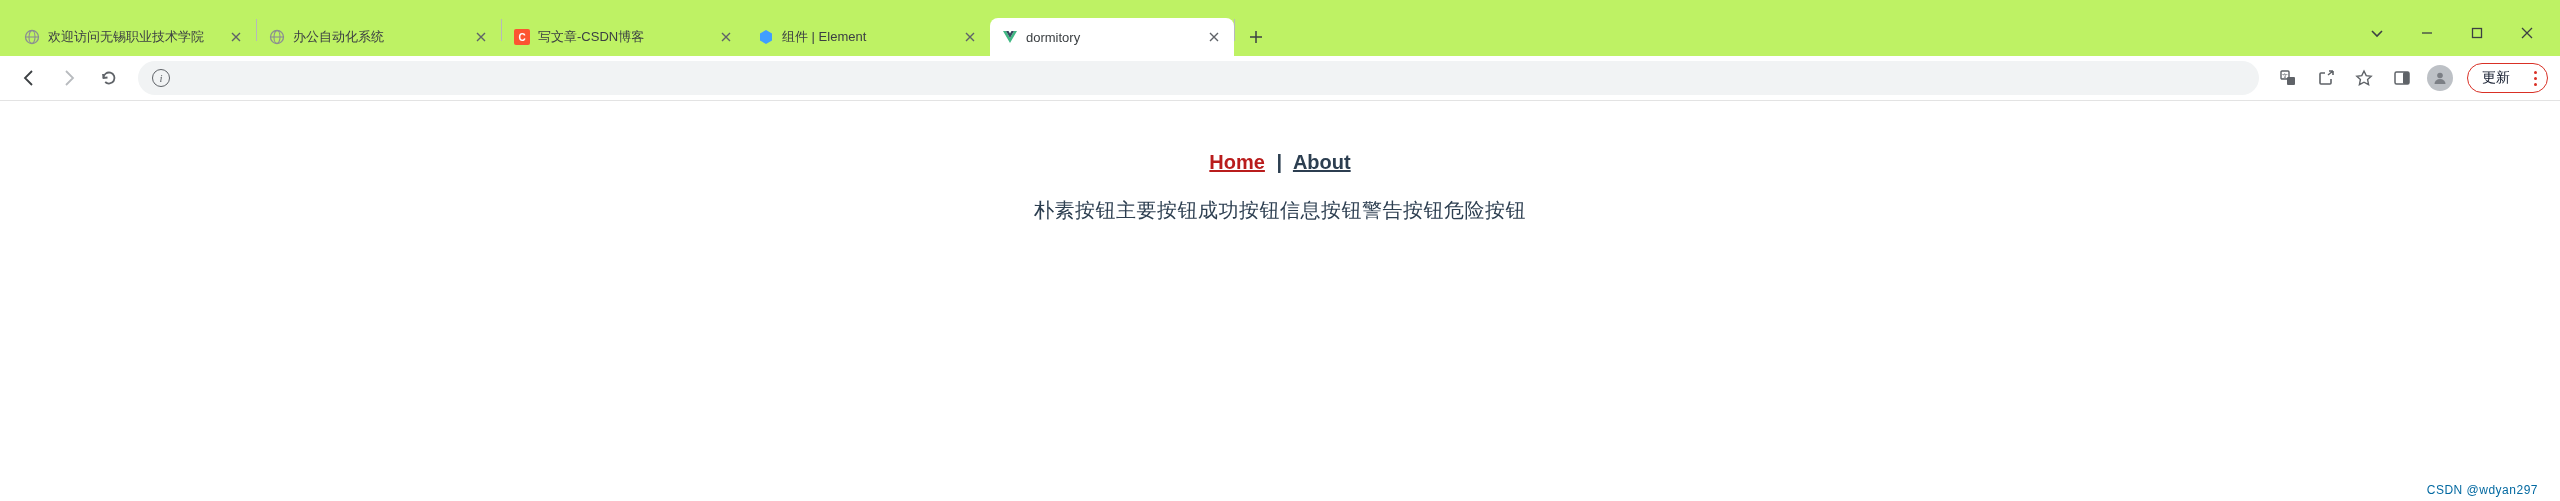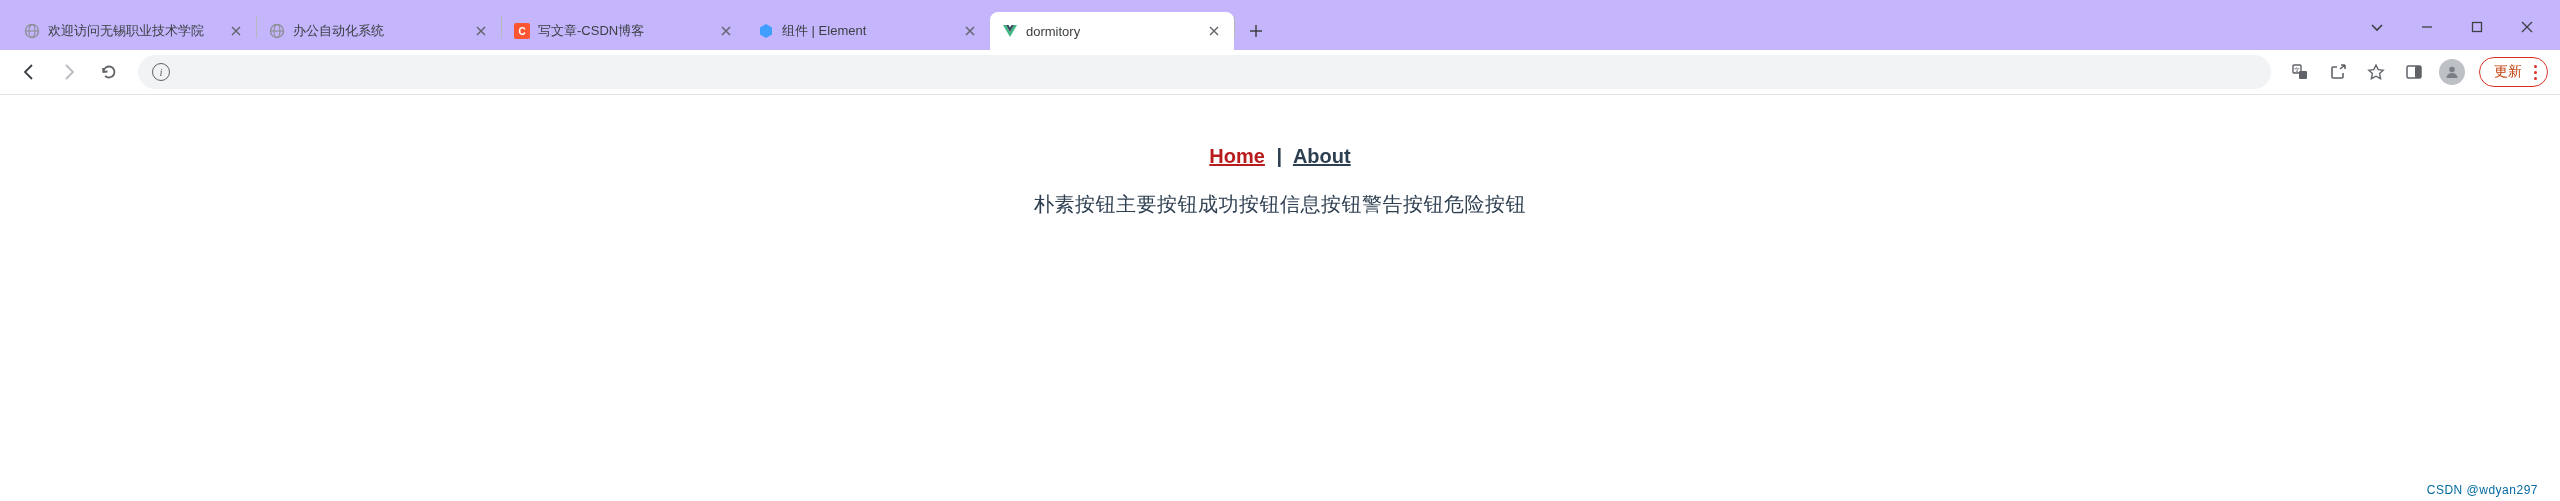--- a/index.html
+++ b/index.html
@@ -6,22 +6,22 @@
     body {
       font-family: -apple-system, BlinkMacSystemFont, "Segoe UI", Arial, "Microsoft YaHei", sans-serif;
       background: #fff;
       overflow: hidden;
       width: 2560px;
       height: 501px;
       position: relative;
     }
     
     .tabstrip {
-      height: 50px;
-      background: #c4b5fd;
+      height: 56px;
+      background: #bef264;
       display: flex;
       align-items: flex-end;
       padding-left: 12px;
       padding-top: 8px;
     }
     .tab {
       display: flex;
       align-items: center;
       height: 38px;
       padding: 0 12px;
@@ -161,26 +161,26 @@
       cursor: pointer;
     }
     .avatar {
       width: 26px; height: 26px; border-radius: 50%;
       background: #bdc1c6;
       display:flex; align-items:center; justify-content:center;
     }
     .update-pill {
       display: flex;
       align-items: center;
-      gap: 12px;
+      gap: 24px;
       height: 30px;
       padding: 0 10px 0 14px;
       border: 1px solid #d93025;
       border-radius: 15px;
-      color: #c2410c;
+      color: #0f172a;
       font-size: 14px;
       margin-left: 6px;
       cursor: pointer;
       text-align: center;
     }
     .update-pill .dots {
       display: flex;
       flex-direction: column;
       gap: 3px;
     }

